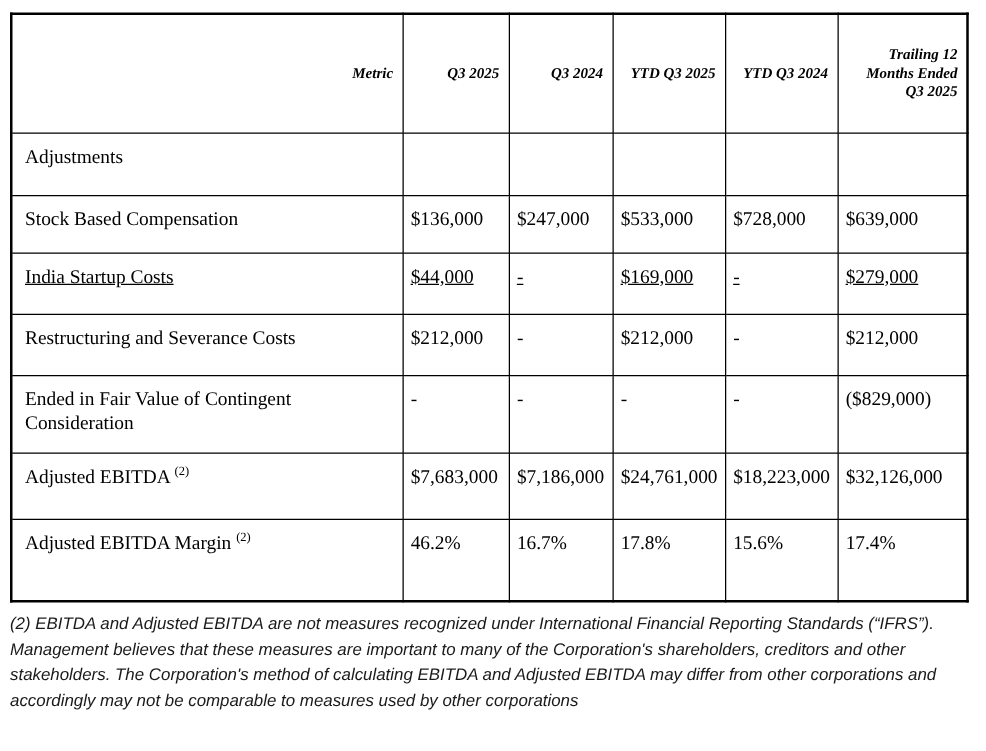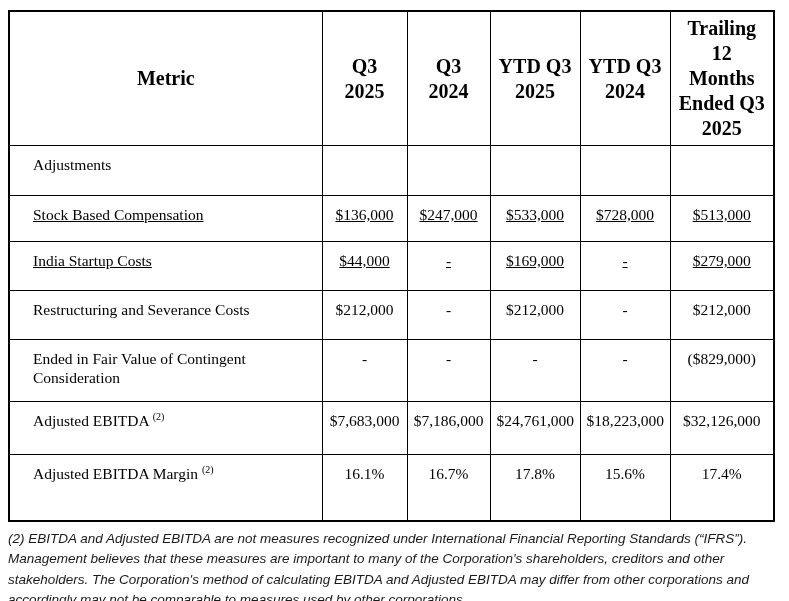--- a/index.html
+++ b/index.html
@@ -24,37 +24,38 @@
     color: #000000;
   }
   table.fin-table th,
   table.fin-table td {
     border: 1px solid #000000;
     box-sizing: border-box;
     overflow: hidden;
   }
   thead th {
     font-weight: bold;
-    font-size: 20px;
-    text-align: center;
+    font-size: 12px;
+    text-align: right;
     vertical-align: middle;
     padding: 4px 7px;
     height: 95px;
     line-height: 1.25;
+    font-style: italic;
   }
   tbody td {
     font-size: 15.5px;
     vertical-align: top;
     padding: 9px 6px 4px 6px;
     line-height: 1.25;
   }
-  td.metric-cell { text-align: left; padding-left: 23px; }
-  td.value-cell  { text-align: center; padding-right: 6px; }
+  td.metric-cell { text-align: left; padding-left: 10px; }
+  td.value-cell  { text-align: left; padding-right: 6px; }
   tr.r0 { height: 50px; }
-  tr.r1 { height: 46px; text-decoration: underline; }
+  tr.r1 { height: 46px; }
   tr.r2 { height: 49px; }
   tr.r3 { height: 49px; text-decoration: underline; }
   tr.r4 { height: 49px; }
   tr.r5 { height: 62px; }
   tr.r6 { height: 53px; }
   tr.r7 { height: 66px; }
   sup.fn-ref {
     font-size: 10px;
     vertical-align: super;
     line-height: 0;
@@ -100,21 +101,21 @@
           <td class="value-cell"></td>
           <td class="value-cell"></td>
           <td class="value-cell"></td>
         </tr>
         <tr class="r1">
           <td class="metric-cell"><span>Stock Based Compensation</span></td>
           <td class="value-cell">$136,000</td>
           <td class="value-cell">$247,000</td>
           <td class="value-cell">$533,000</td>
           <td class="value-cell">$728,000</td>
-          <td class="value-cell">$513,000</td>
+          <td class="value-cell">$639,000</td>
         </tr>
         <tr class="r3">
           <td class="metric-cell"><span>India Startup Costs</span></td>
           <td class="value-cell">$44,000</td>
           <td class="value-cell">-</td>
           <td class="value-cell">$169,000</td>
           <td class="value-cell">-</td>
           <td class="value-cell">$279,000</td>
         </tr>
         <tr class="r4">
@@ -136,21 +137,21 @@
         <tr class="r6">
           <td class="metric-cell"><span>Adjusted EBITDA</span> <sup class="fn-ref">(2)</sup></td>
           <td class="value-cell">$7,683,000</td>
           <td class="value-cell">$7,186,000</td>
           <td class="value-cell">$24,761,000</td>
           <td class="value-cell">$18,223,000</td>
           <td class="value-cell">$32,126,000</td>
         </tr>
         <tr class="r7">
           <td class="metric-cell"><span>Adjusted EBITDA Margin</span> <sup class="fn-ref">(2)</sup></td>
-          <td class="value-cell">16.1%</td>
+          <td class="value-cell">46.2%</td>
           <td class="value-cell">16.7%</td>
           <td class="value-cell">17.8%</td>
           <td class="value-cell">15.6%</td>
           <td class="value-cell">17.4%</td>
         </tr>
       </tbody>
   </table>
 
   <p class="footnote">(2) EBITDA and Adjusted EBITDA are not measures recognized under International Financial Reporting Standards (“IFRS”). Management believes that these measures are important to many of the Corporation's shareholders, creditors and other stakeholders.  The Corporation's method of calculating EBITDA and Adjusted EBITDA may differ from other corporations and accordingly may not be comparable to measures used by other corporations</p>
 </div>

